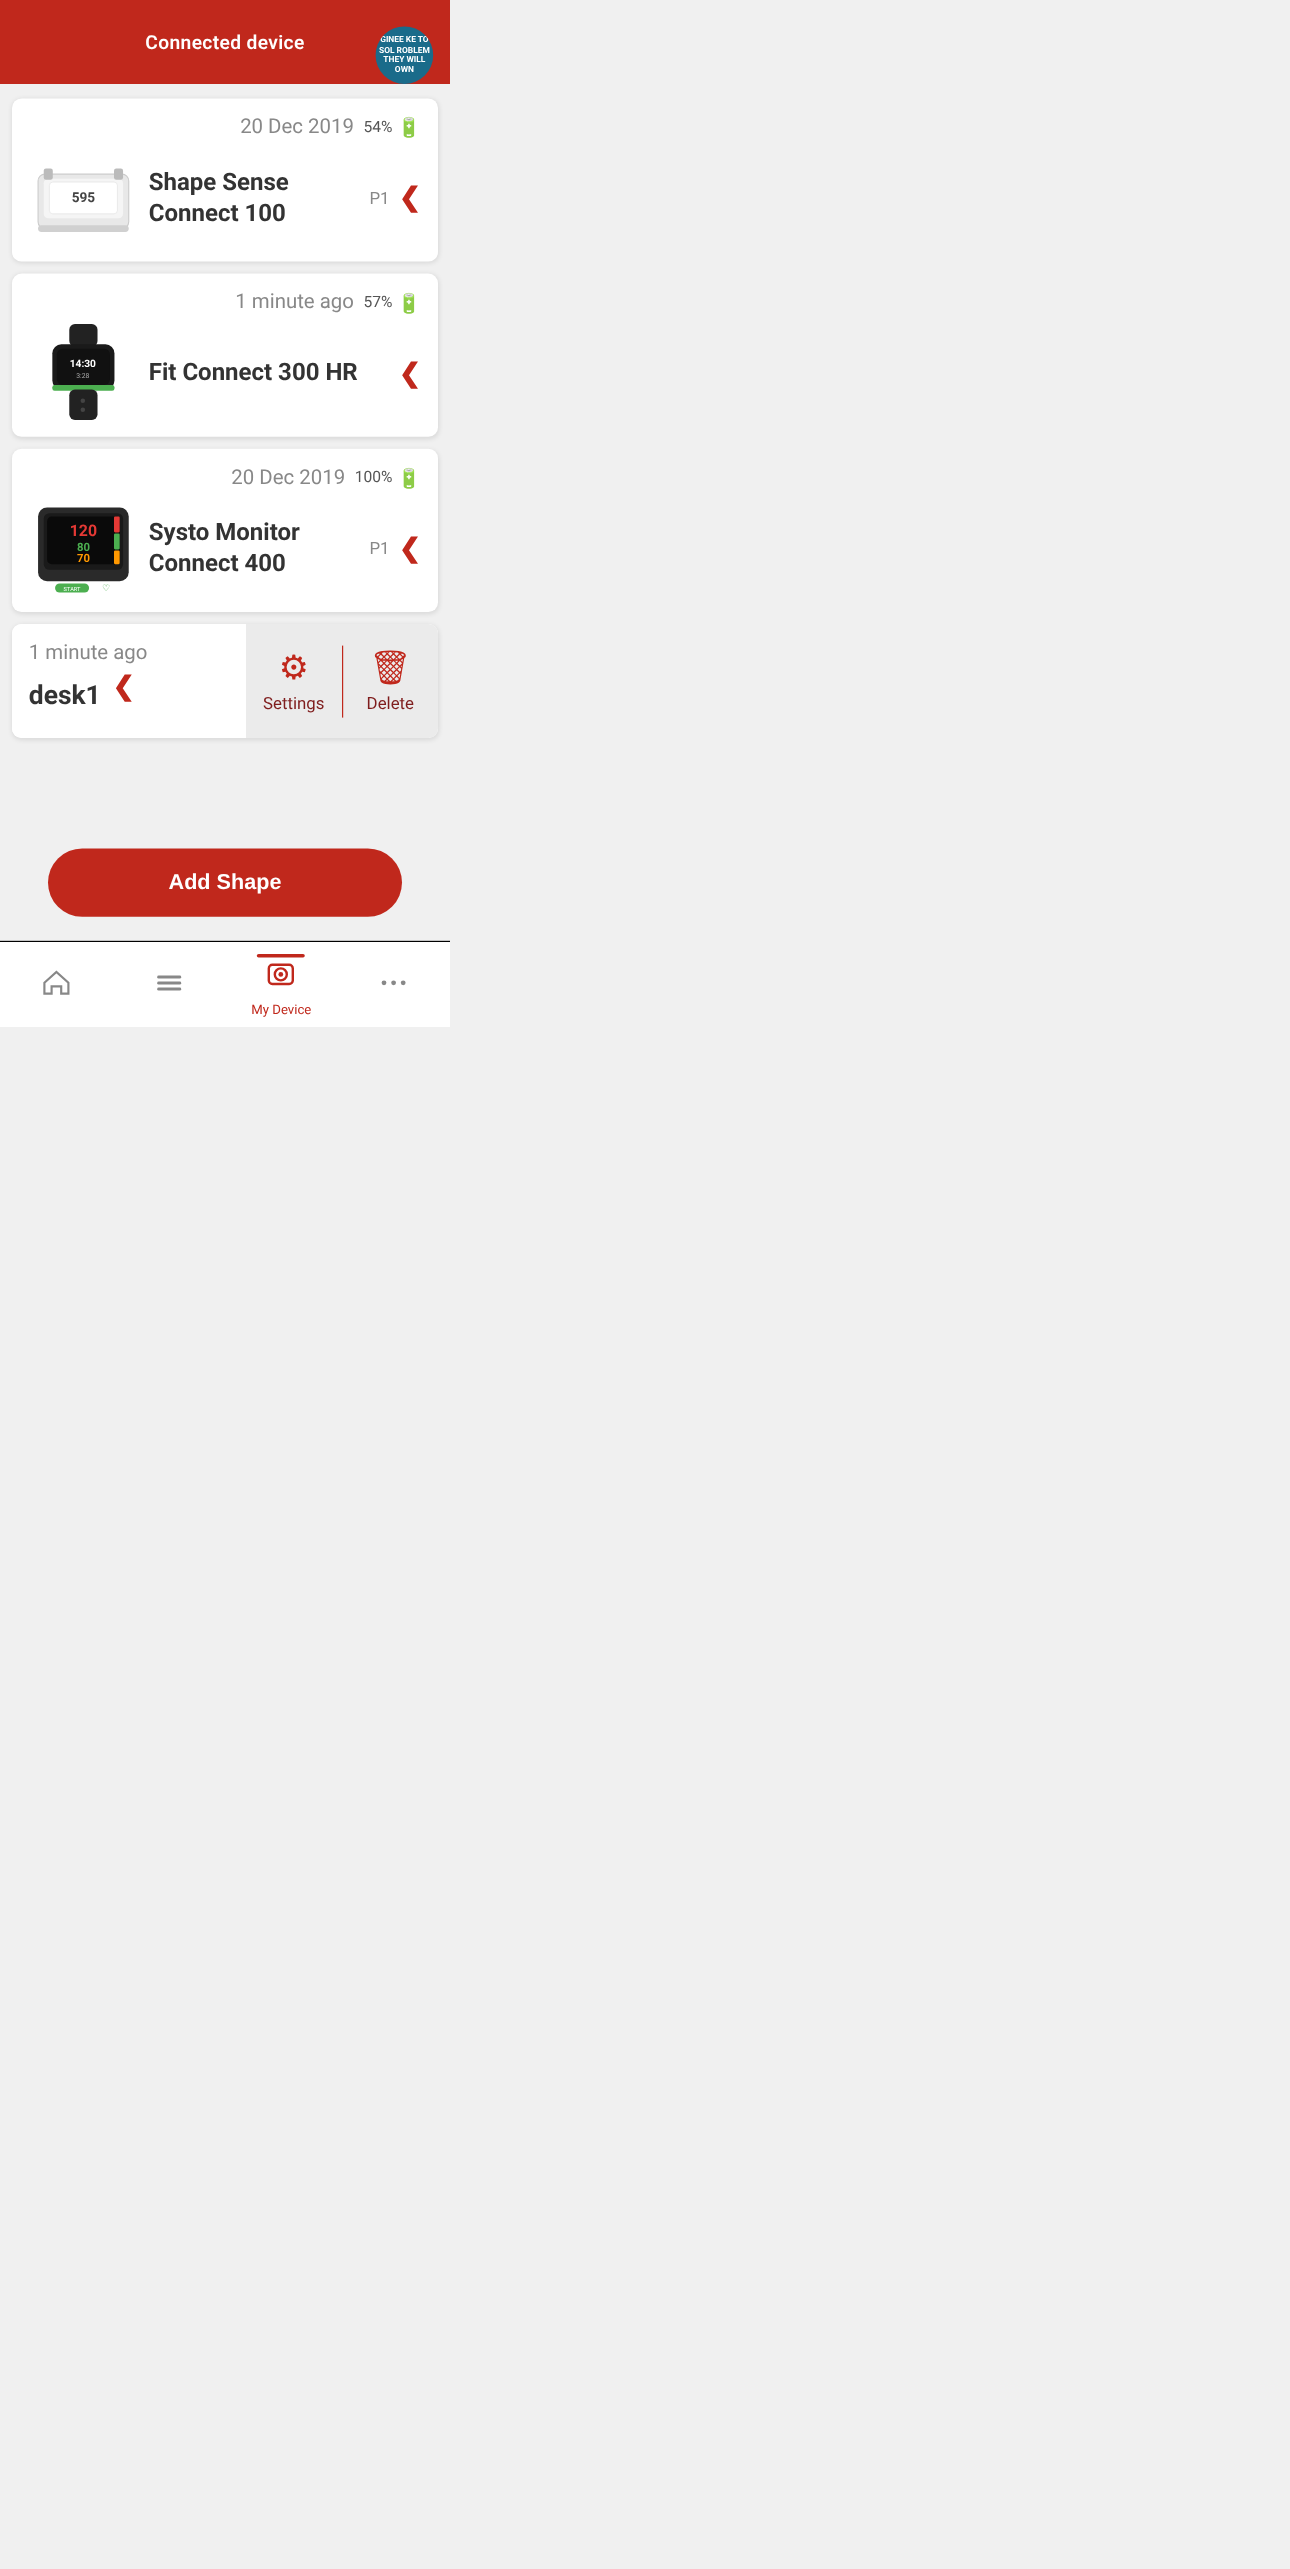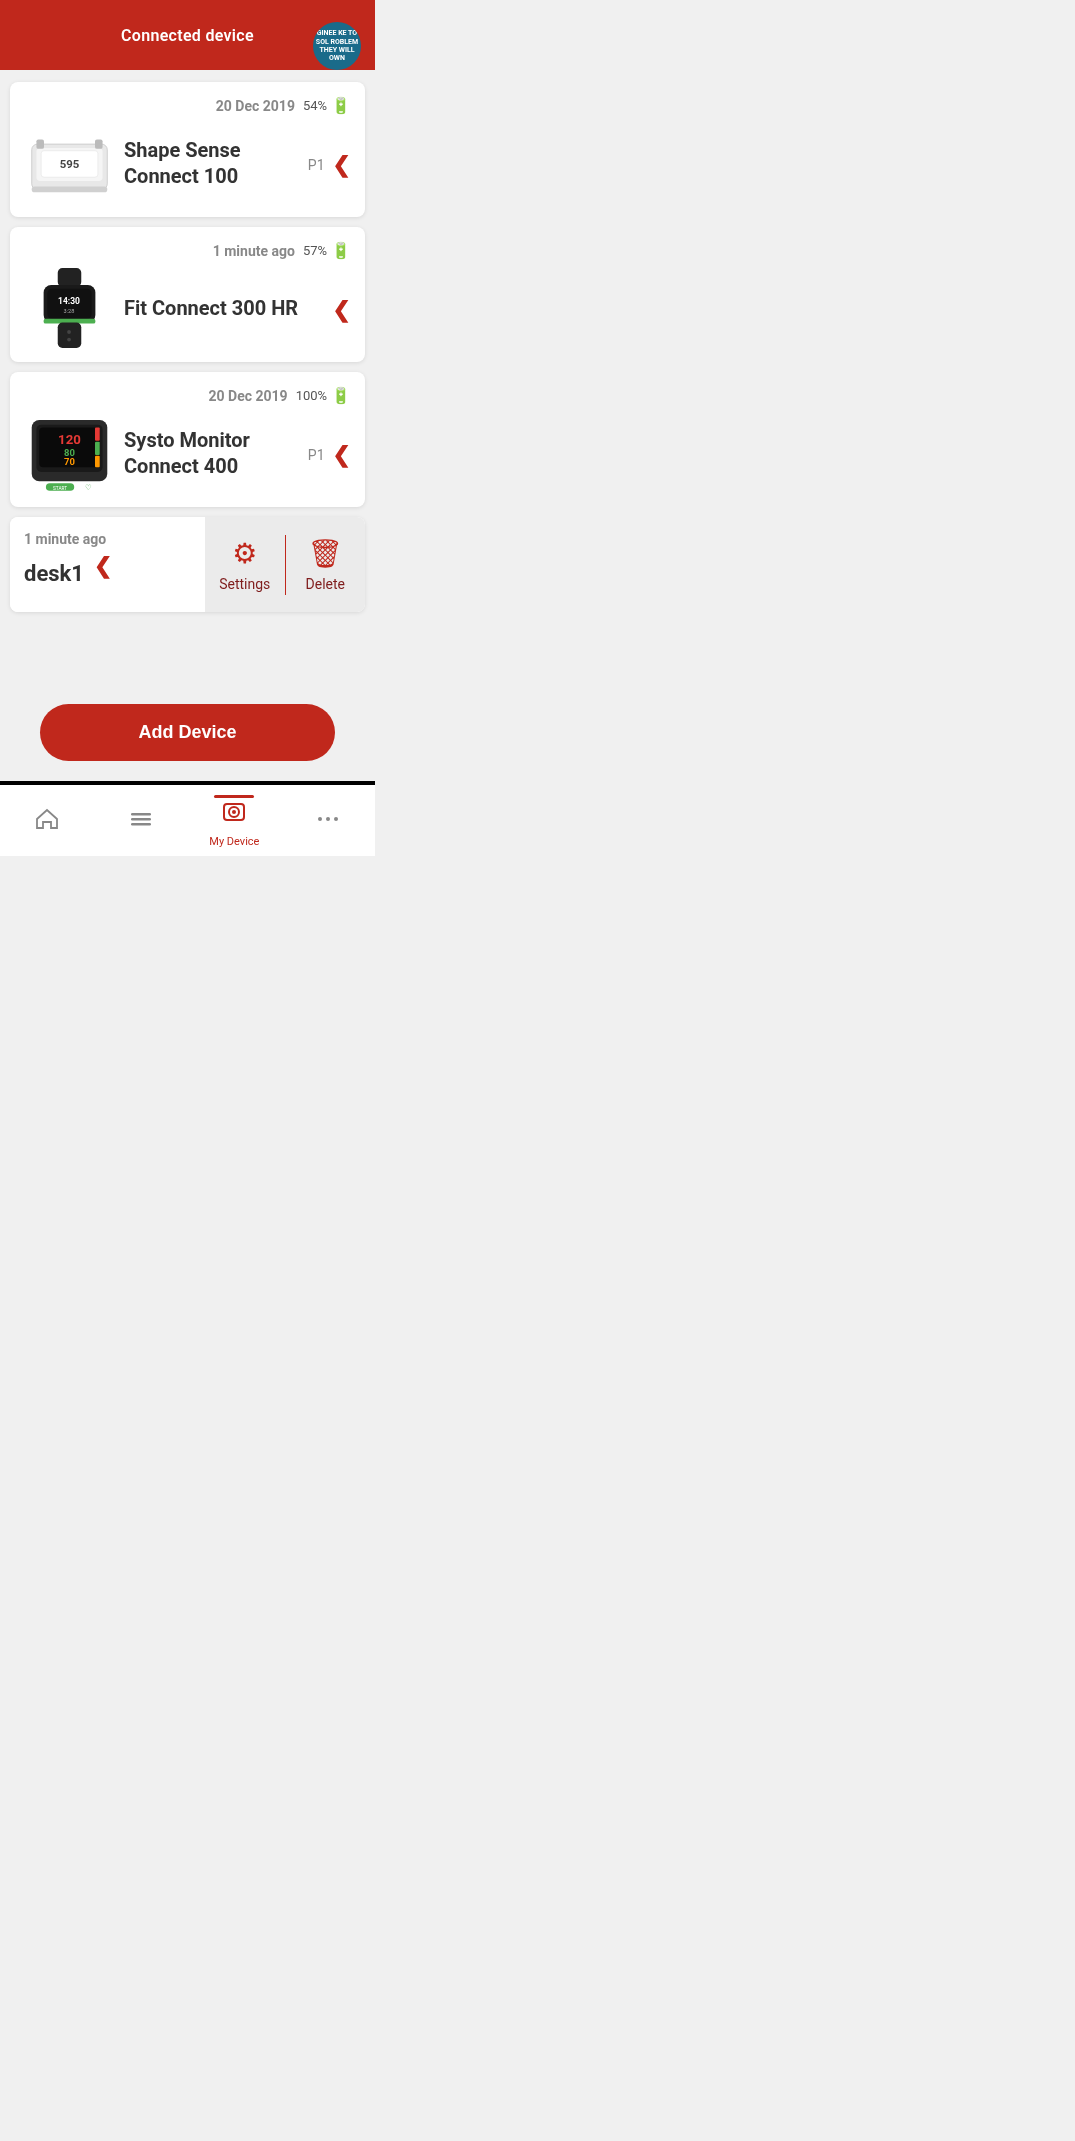--- a/index.html
+++ b/index.html
@@ -71,22 +71,21 @@
     }
     .device-card-top {
       display: flex;
       justify-content: flex-end;
       align-items: center;
       margin-bottom: 8px;
       gap: 8px;
     }
     .device-timestamp {
       color: #888;
-      font-size: 14px;
-      font-weight: bold;
+      font-size: 17px;
     }
     .battery-info {
       display: flex;
       align-items: center;
       gap: 4px;
       color: #555;
       font-size: 13px;
     }
     .battery-icon {
       display: inline-flex;
@@ -227,21 +226,21 @@
       font-size: 18px;
       font-weight: 600;
       cursor: pointer;
       width: 100%;
       max-width: 300px;
     }
 
     
     .bottom-nav {
       background: white;
-      border-top: 4px solid #000000;
+      border-top: 1px solid #000000;
       display: flex;
       align-items: center;
       justify-content: space-around;
       padding: 10px 0 8px;
     }
     .nav-item {
       display: flex;
       flex-direction: column;
       align-items: center;
       gap: 3px;
@@ -421,21 +420,21 @@
         <span class="action-btn-label">Delete</span>
       </div>
     </div>
   </div>
 
 </div>
 
 <div class="spacer"></div>
 
 <div class="add-device-container">
-  <button class="add-device-btn">Add Device</button>
+  <button class="add-device-btn">Add Shape</button>
 </div>
 
 <div class="bottom-nav">
 
   <div class="nav-item">
     <span class="nav-item-icon">
       <svg width="26" height="26" viewBox="0 0 26 26" fill="none">
         <path d="M3 13L13 4L23 13V22H17V16H9V22H3V13Z" stroke="#888" stroke-width="1.8" fill="none"></path>
       </svg>
     </span>

